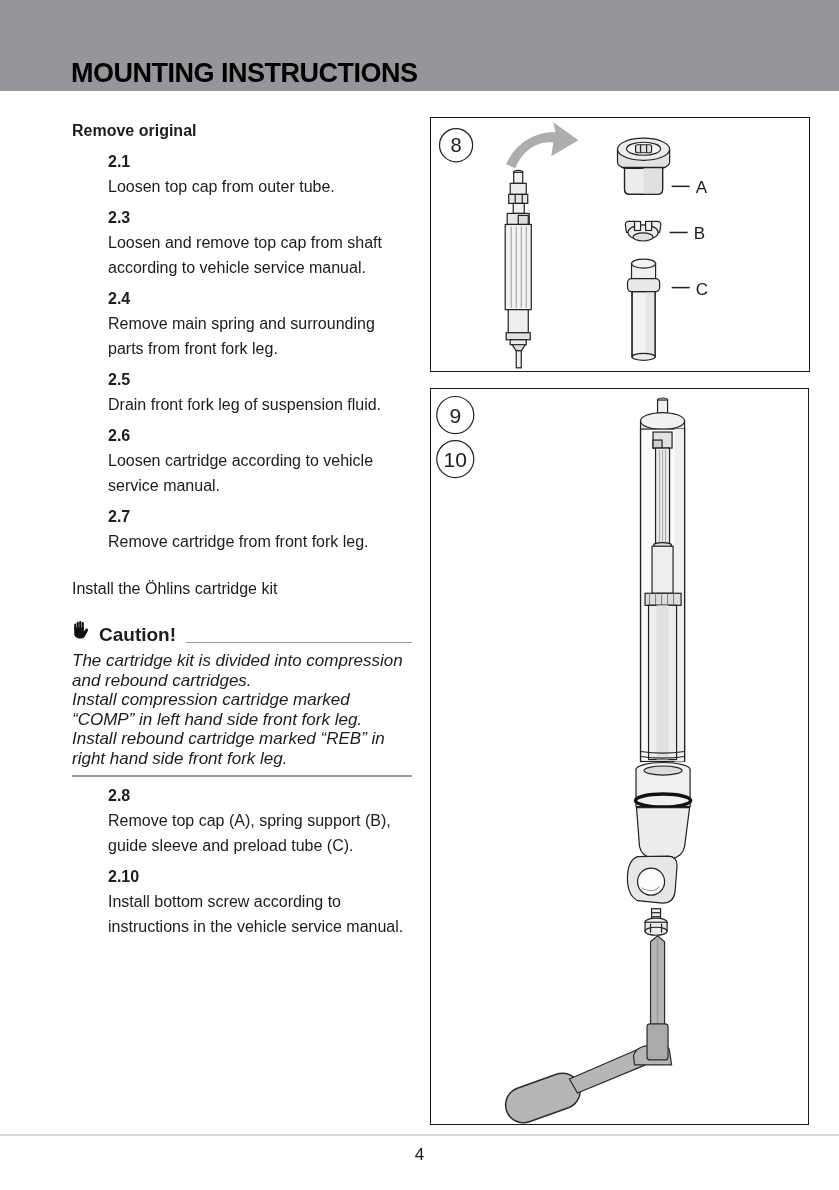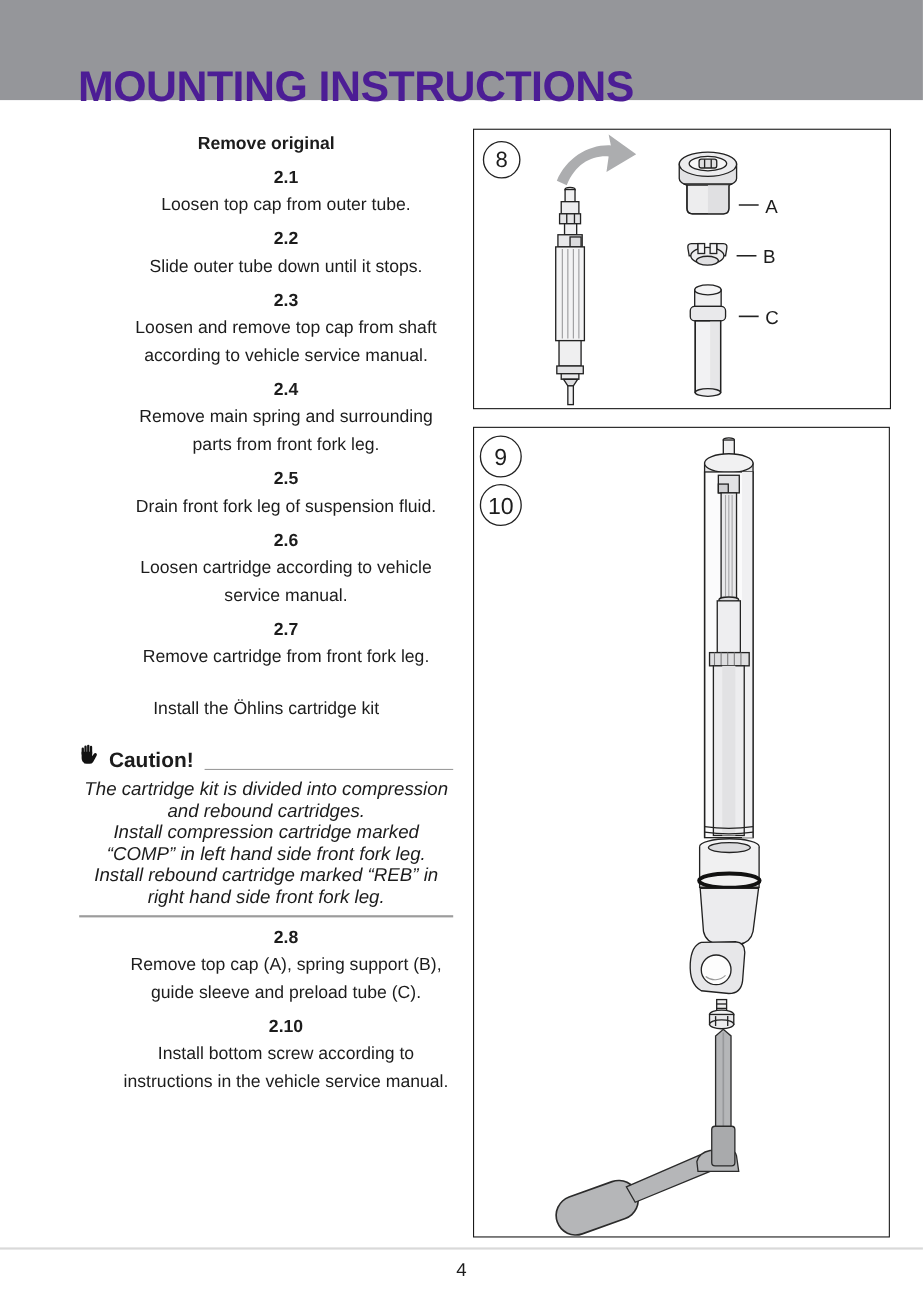--- a/index.html
+++ b/index.html
@@ -1,21 +1,21 @@
 <!DOCTYPE html>
 <html><head>
 <meta charset="utf-8">
 <style>
   html,body{margin:0;padding:0;background:#fff;}
   .page{position:relative;width:839px;height:1190px;background:#fff;overflow:hidden;
         font-family:"Liberation Sans",sans-serif;color:#1c1c1c;}
   .header-band{position:absolute;left:0;top:0;width:839px;height:91px;background:#95969A;}
-  .page-title{position:absolute;left:71px;top:58px;font-size:39px;font-weight:bold;color:#4c1d95;
+  .page-title{position:absolute;left:71px;top:58px;font-size:27px;font-weight:bold;color:#000000;
               letter-spacing:-0.5px;white-space:nowrap;}
-  .left-col{position:absolute;left:72px;top:110px;width:340px;font-size:16px;line-height:25px;text-align:center;}
+  .left-col{position:absolute;left:72px;top:110px;width:340px;font-size:16px;line-height:25px;}
   .sec-heading{font-weight:bold;margin-top:8px;}
   .sec-heading2{font-weight:normal;margin-top:22px;}
   .step{margin-top:6px;margin-left:36px;}
   .step-num{font-weight:bold;}
   .caution{margin-top:20px;}
   .caution-head{display:flex;align-items:flex-end;font-weight:bold;font-size:19px;line-height:24px;}
   .caution-head .hand{margin-right:9px;position:relative;top:-1px;}
   .caution-head .label{white-space:nowrap;}
   .caution-rule{flex:1;height:1.5px;background:#9c9c9c;margin-left:10px;margin-bottom:4px;}
   .caution-body{font-style:italic;font-size:17px;line-height:19.5px;margin-top:4px;width:340px;}
@@ -37,24 +37,20 @@
     <div class="page-title">MOUNTING INSTRUCTIONS</div>
   </div>
 
   <div class="left-col">
 
     <div class="sec-heading">Remove original</div>
 
     <div class="step">
       <div class="step-num">2.1</div>
       <div class="step-text">Loosen top cap from outer tube.</div>
-    </div>
-    <div class="step">
-      <div class="step-num">2.2</div>
-      <div class="step-text">Slide outer tube down until it stops.</div>
     </div>
     <div class="step">
       <div class="step-num">2.3</div>
       <div class="step-text">Loosen and remove top cap from shaft according to vehicle service manual.</div>
     </div>
     <div class="step">
       <div class="step-num">2.4</div>
       <div class="step-text">Remove main spring and surrounding parts from front fork leg.</div>
     </div>
     <div class="step">

